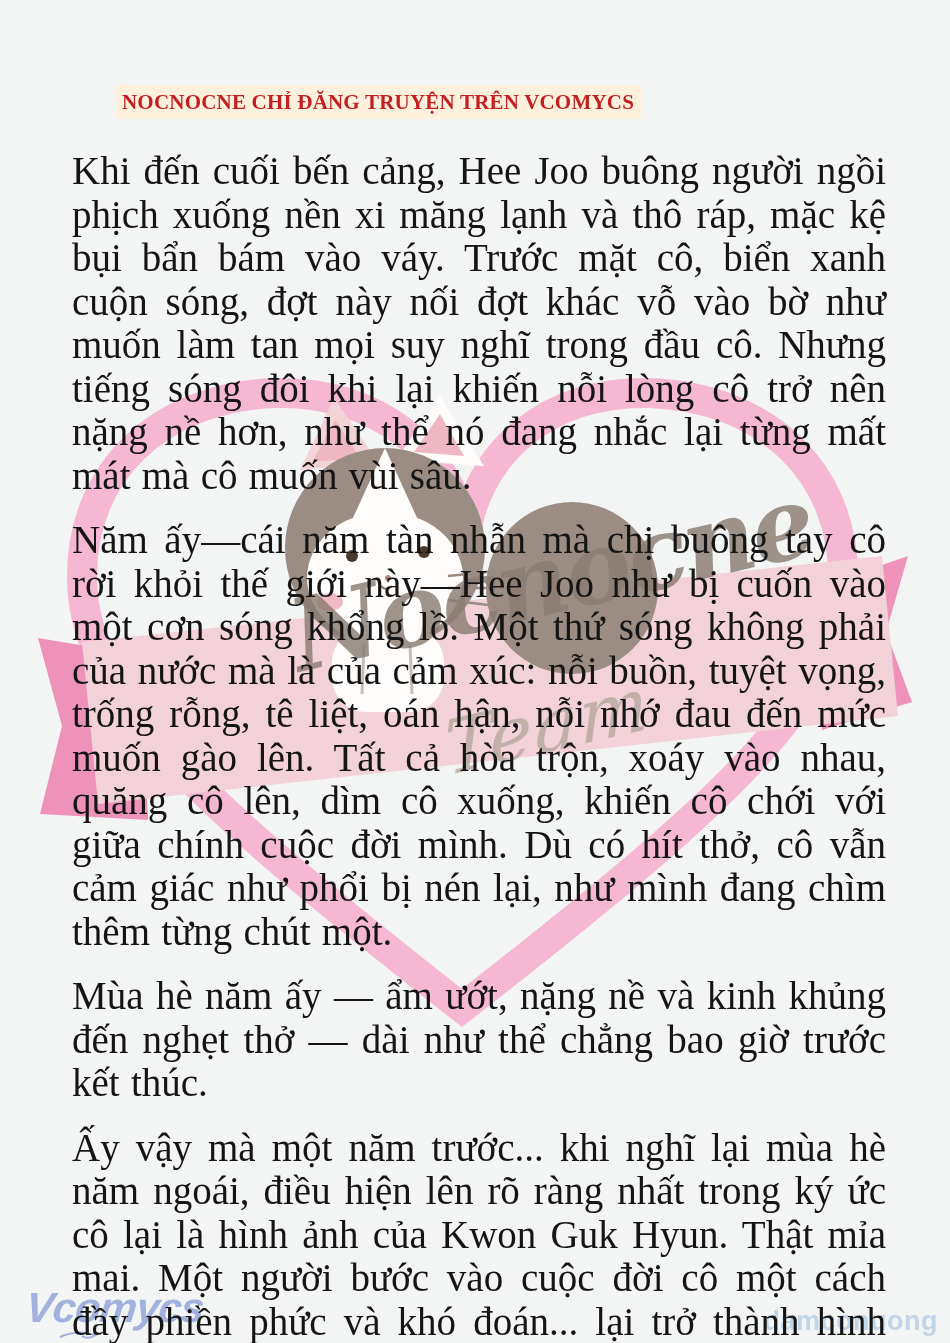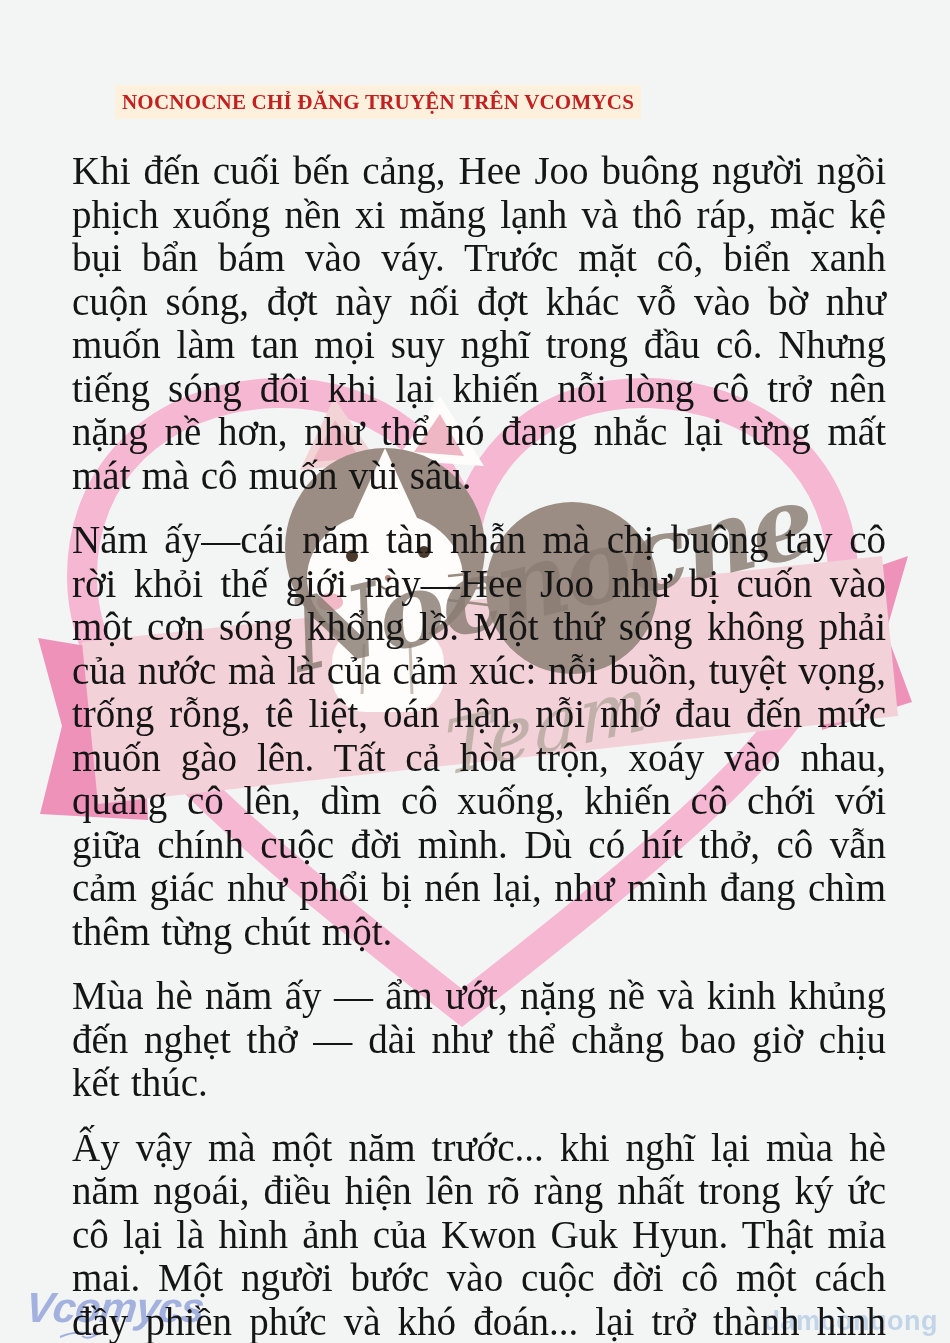--- a/index.html
+++ b/index.html
@@ -143,21 +143,21 @@
     </svg>
     <div class="wm-title">Nocnocne</div>
     <div class="wm-team">Team</div>
   </div>
 
   <div class="content">
     <div class="notice">NOCNOCNE CHỈ ĐĂNG TRUYỆN TRÊN VCOMYCS</div>
     <div class="body-text">
       <p>Khi đến cuối bến cảng, Hee Joo buông người ngồi phịch xuống nền xi măng lạnh và thô ráp, mặc kệ bụi bẩn bám vào váy. Trước mặt cô, biển xanh cuộn sóng, đợt này nối đợt khác vỗ vào bờ như muốn làm tan mọi suy nghĩ trong đầu cô. Nhưng tiếng sóng đôi khi lại khiến nỗi lòng cô trở nên nặng nề hơn, như thể nó đang nhắc lại từng mất mát mà cô muốn vùi sâu.</p>
       <p>Năm ấy—cái năm tàn nhẫn mà chị buông tay cô rời khỏi thế giới này—Hee Joo như bị cuốn vào một cơn sóng khổng lồ. Một thứ sóng không phải của nước mà là của cảm xúc: nỗi buồn, tuyệt vọng, trống rỗng, tê liệt, oán hận, nỗi nhớ đau đến mức muốn gào lên. Tất cả hòa trộn, xoáy vào nhau, quăng cô lên, dìm cô xuống, khiến cô chới với giữa chính cuộc đời mình. Dù có hít thở, cô vẫn cảm giác như phổi bị nén lại, như mình đang chìm thêm từng chút một.</p>
-      <p>Mùa hè năm ấy — ẩm ướt, nặng nề và kinh khủng đến nghẹt thở — dài như thể chẳng bao giờ chịu kết thúc.</p>
+      <p>Mùa hè năm ấy — ẩm ướt, nặng nề và kinh khủng đến nghẹt thở — dài như thể chẳng bao giờ trước kết thúc.</p>
       <p>Ấy vậy mà một năm trước... khi nghĩ lại mùa hè năm ngoái, điều hiện lên rõ ràng nhất trong ký ức cô lại là hình ảnh của Kwon Guk Hyun. Thật mỉa mai. Một người bước vào cuộc đời cô một cách đầy phiền phức và khó đoán... lại trở thành hình ảnh rõ nhất khi cô nhớ về mùa hè.</p>
     </div>
   </div>
 
   <div class="footer">
     <div class="logo">Vcomycs</div>
     <svg class="logo-flourish" width="80" height="14" viewBox="0 0 80 14">
       <path d="M 2 10 Q 20 2 38 8 Q 30 13 24 9" fill="none" stroke="var(--logo-blue)" stroke-width="2"></path>
     </svg>
     <div class="credit">damconuong</div>

